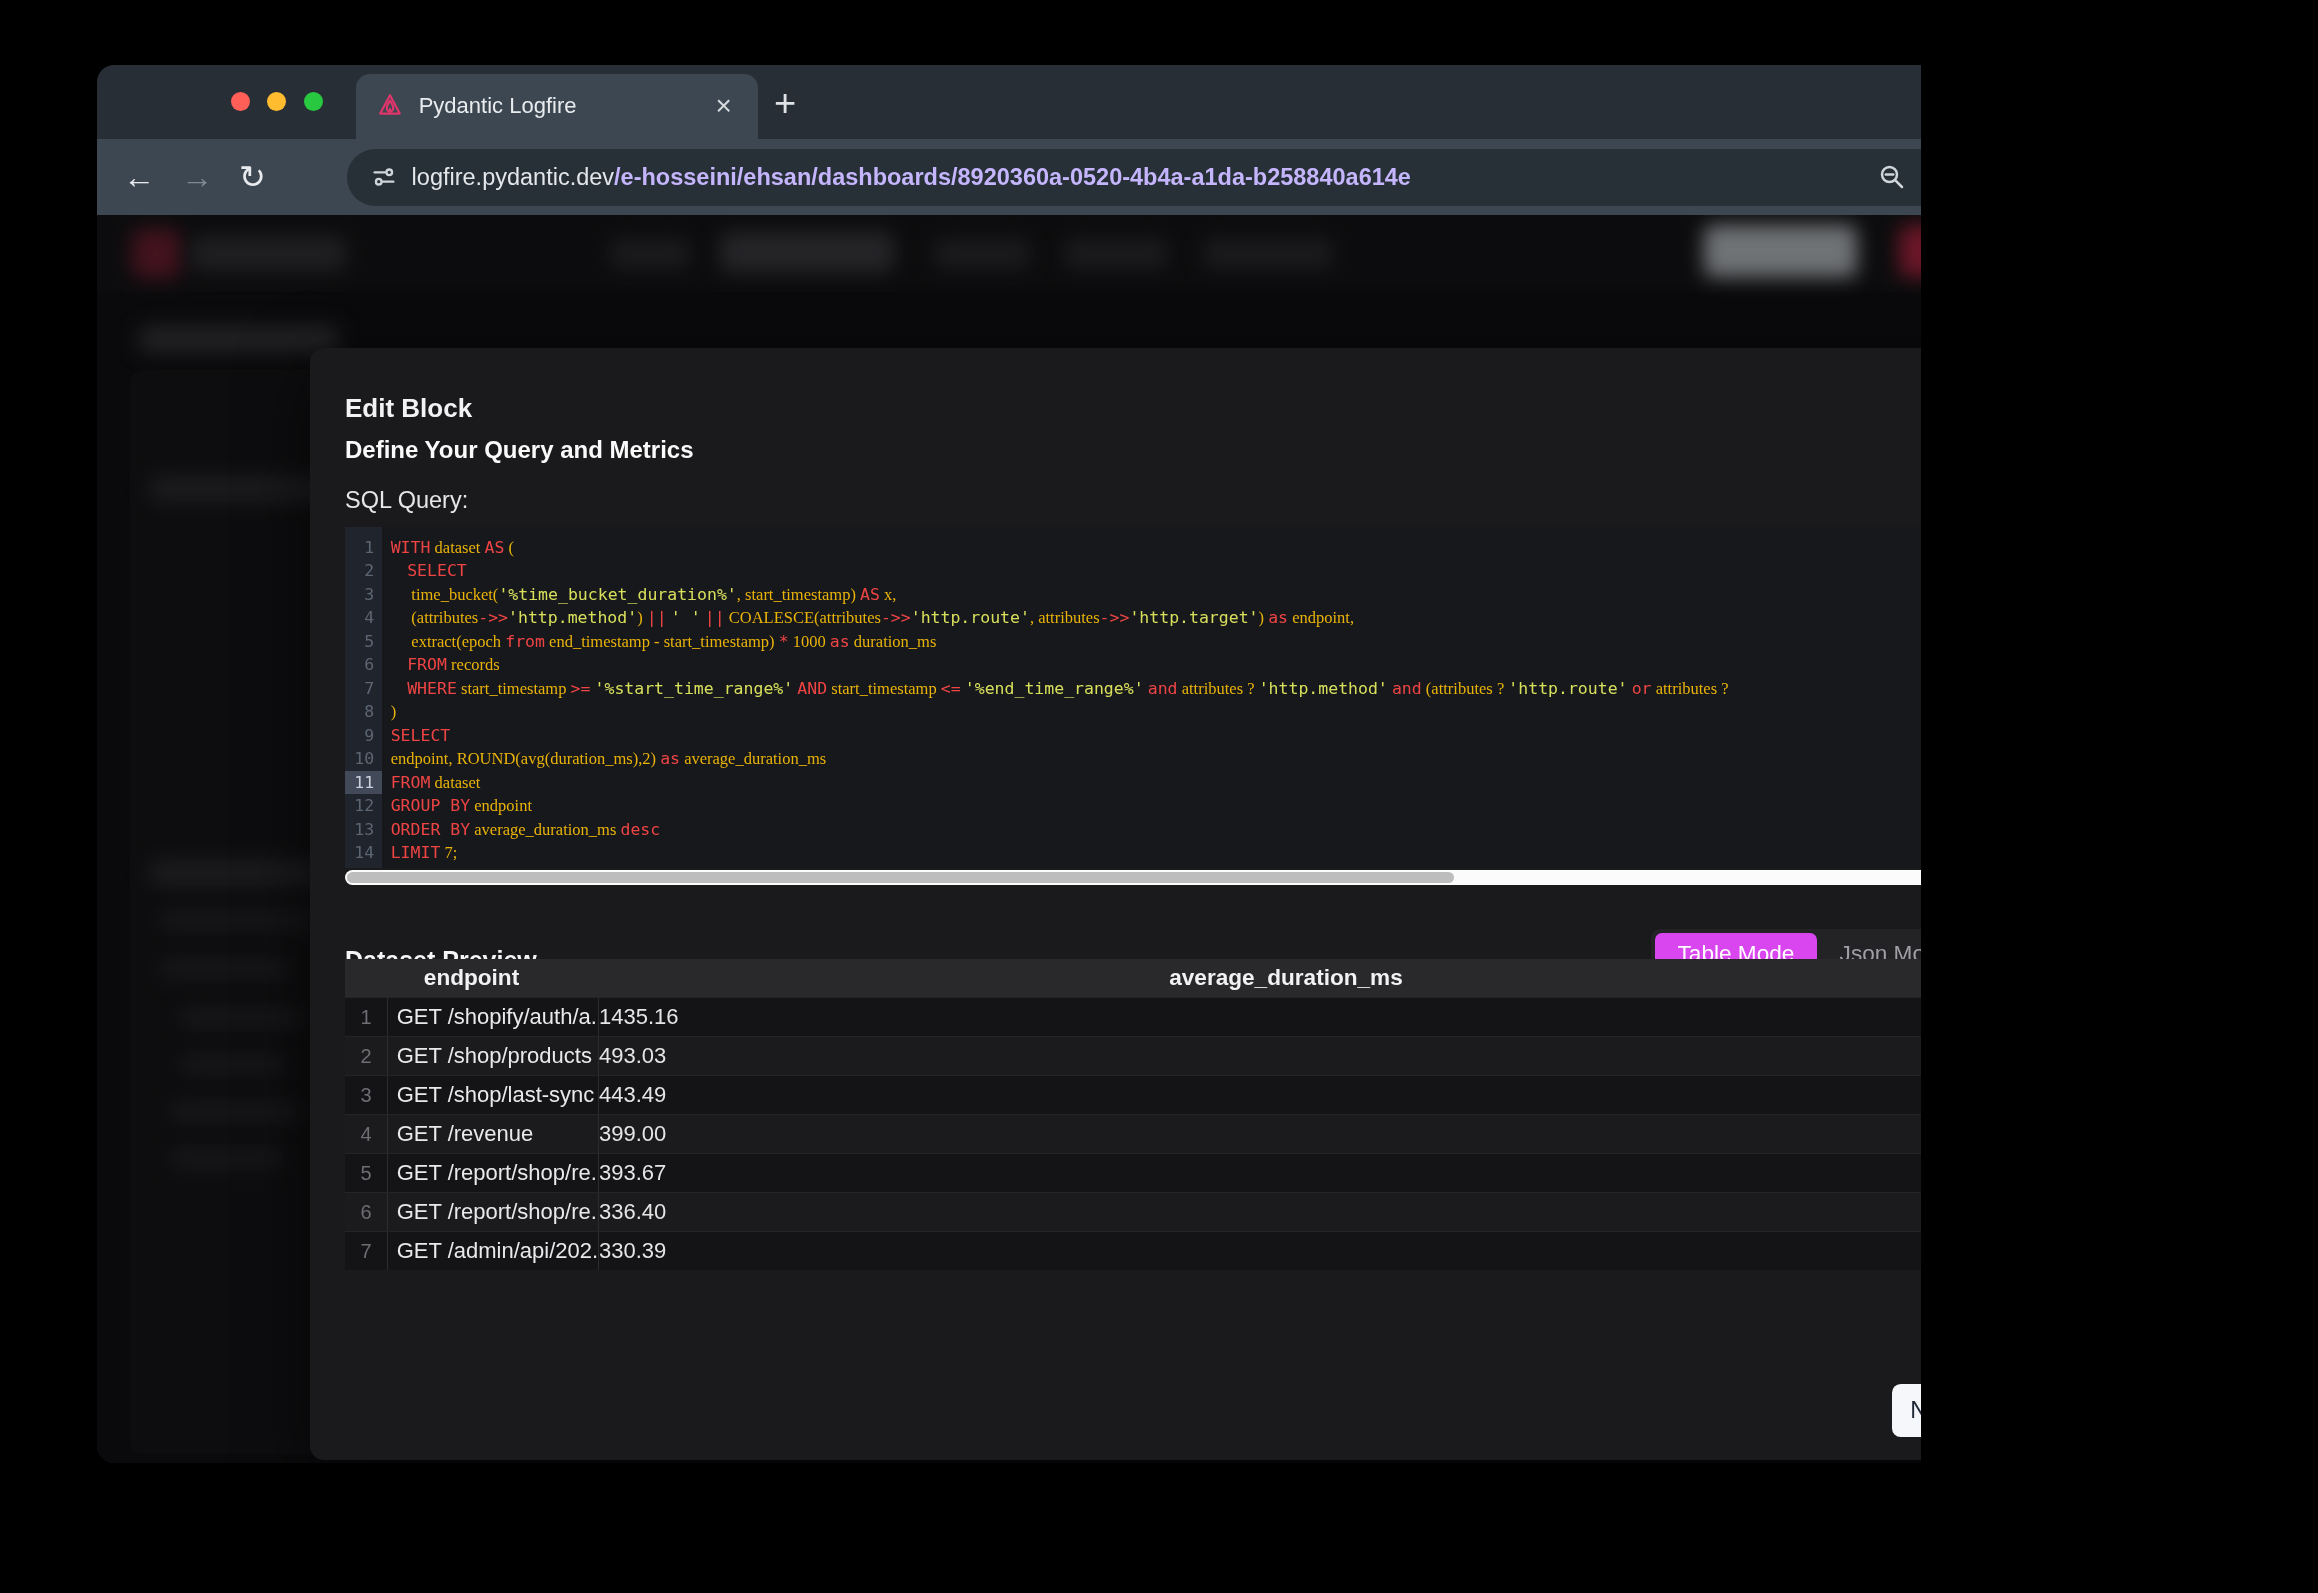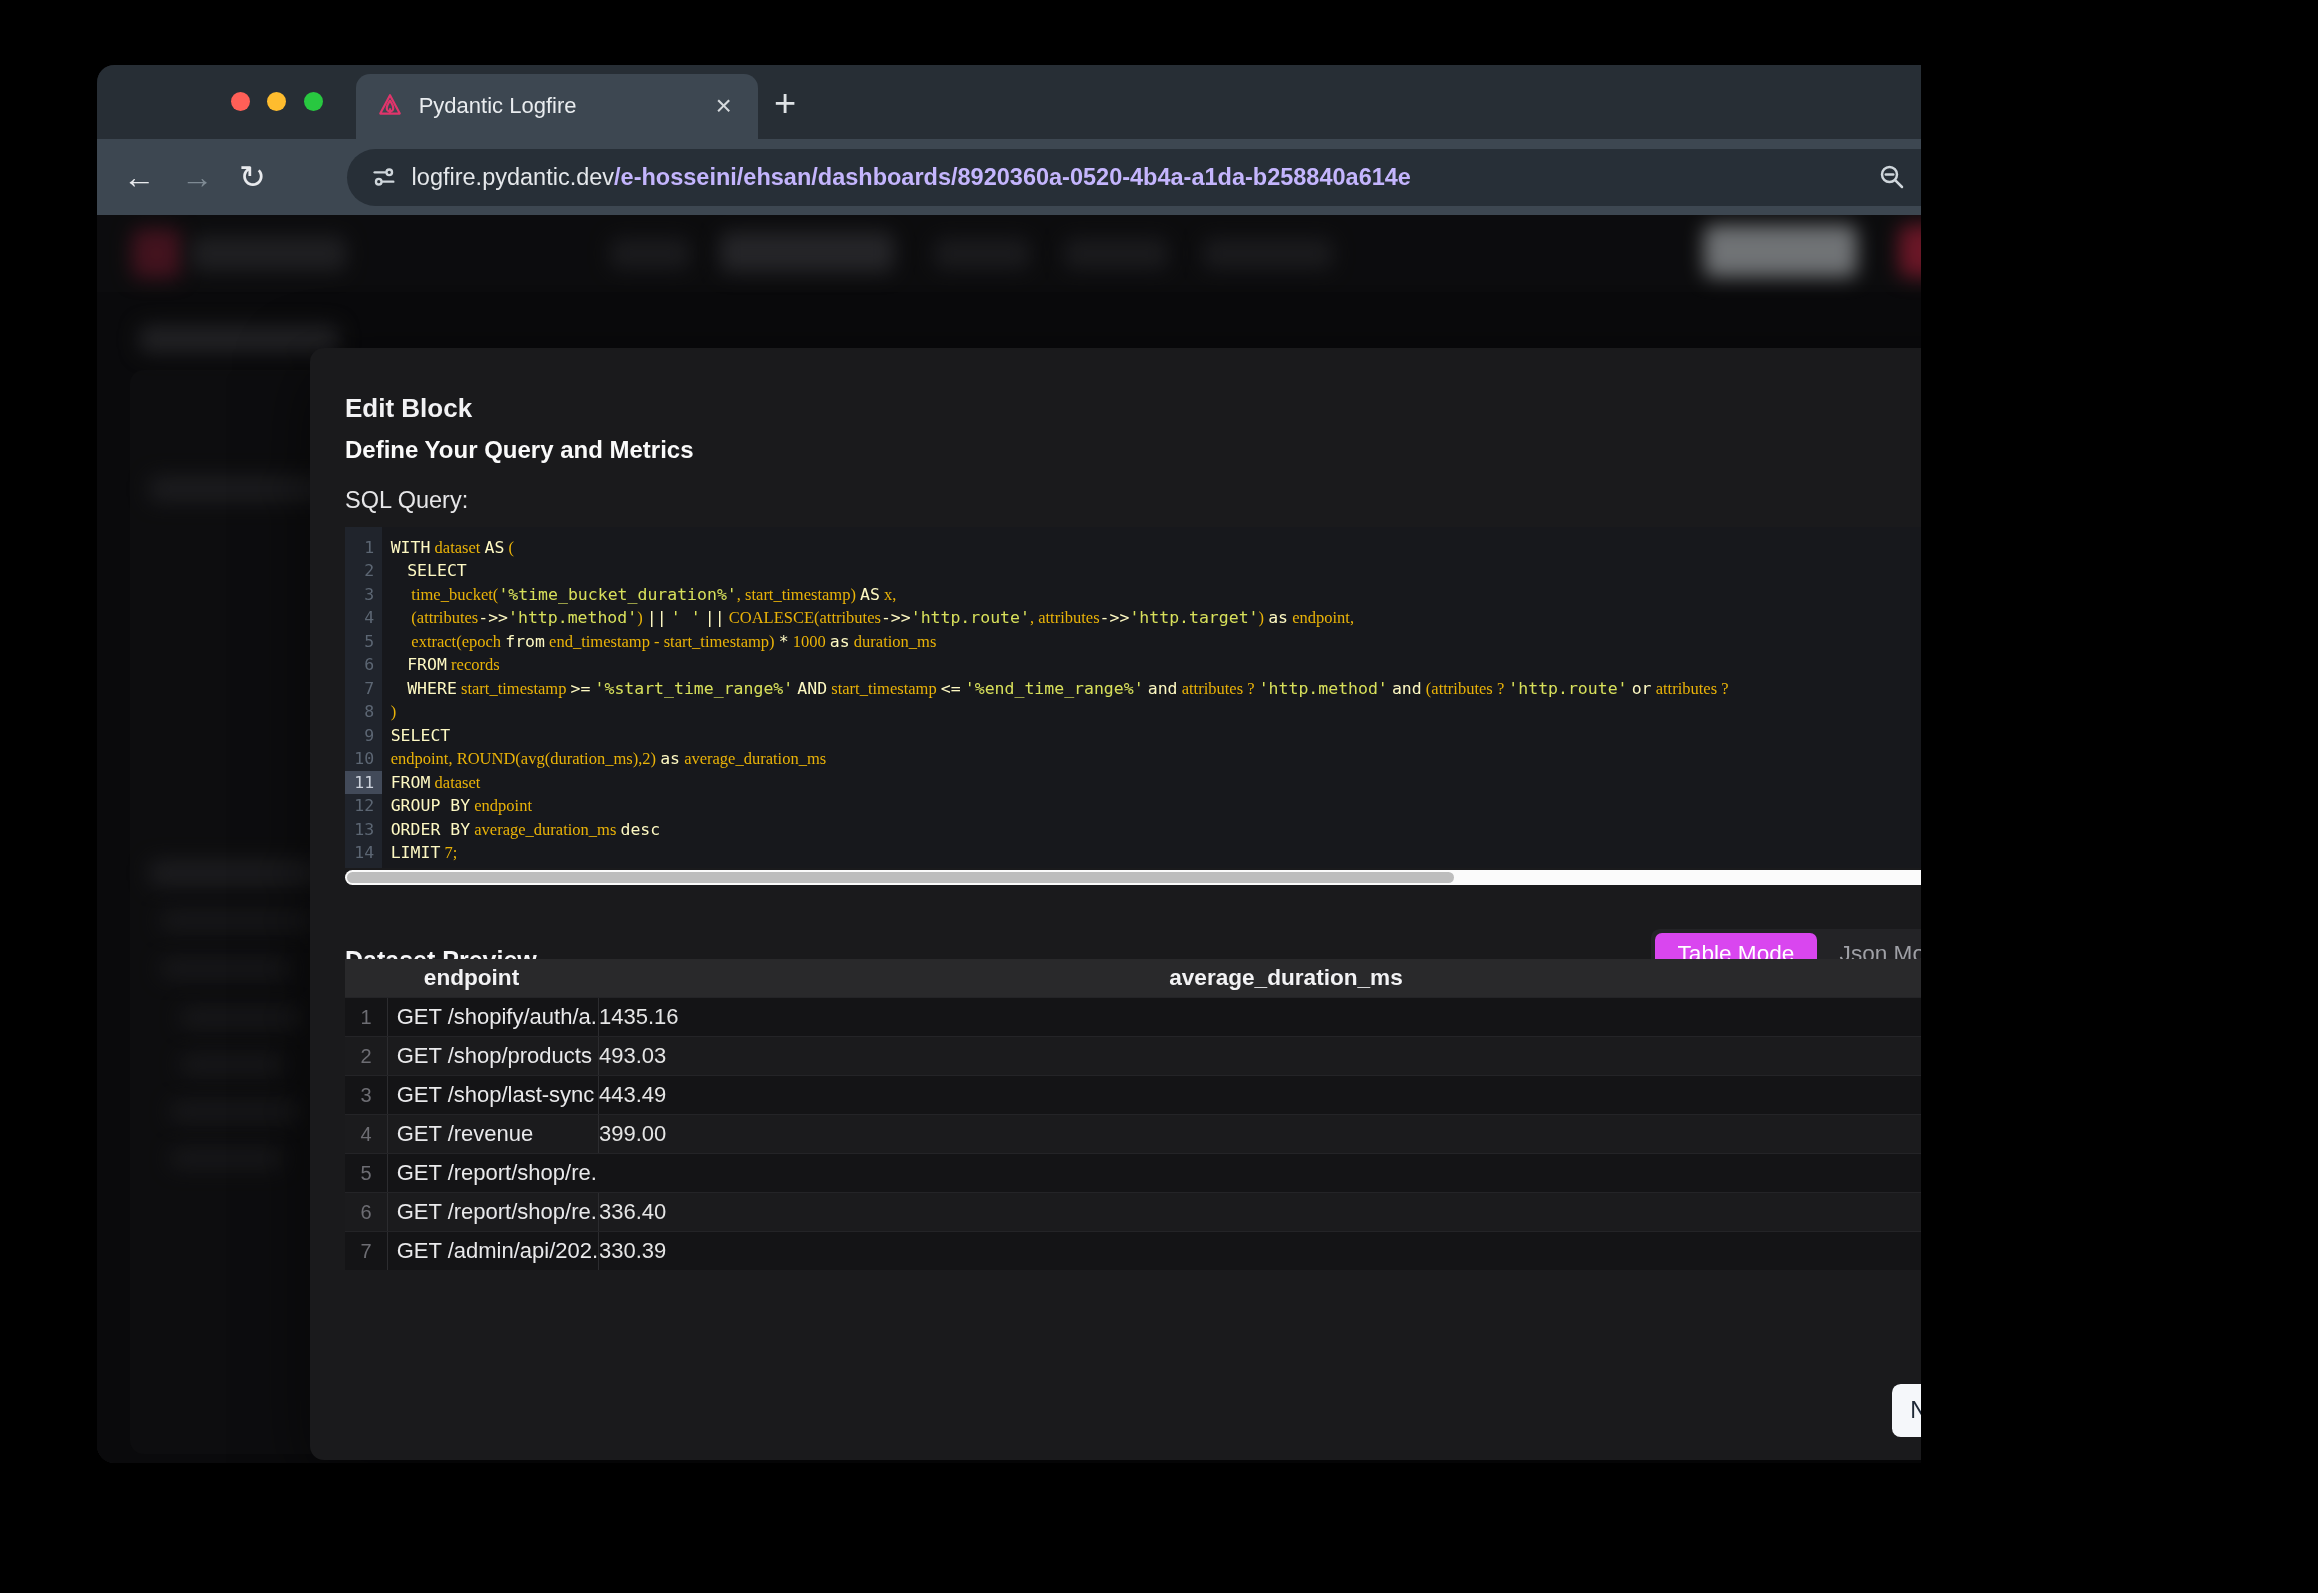--- a/index.html
+++ b/index.html
@@ -54,21 +54,21 @@
   .m-sql-label{position:absolute;left:35px;top:139px;font-size:23.5px;color:#e6e6e8;}
 
   
   .code{position:absolute;left:35px;top:179px;width:1629px;height:341px;background:#17181c;display:flex;
         font-family:"DejaVu Sans Mono",monospace;font-size:16.5px;line-height:23.5px;overflow:hidden;}
   .gutter{width:37px;background:#20242c;padding-top:8.7px;flex:none;}
   .ln{color:#5c6673;text-align:right;padding-right:7.8px;height:23.5px;}
   .ln.active{background:#424a59;color:#ccd2dc;}
   .code-lines{flex:1;padding:8.7px 0 0 8.7px;overflow:hidden;}
   .cl{height:23.5px;white-space:pre;}
-  .tok-p{color:#eab308;font-family:Liberation Serif, serif;} .tok-k{color:#fef9c3;} .tok-s{color:#d8e05b;}
+  .tok-p{color:#eab308;font-family:Liberation Serif, serif;} .tok-k{color:#ef4444;} .tok-s{color:#d8e05b;}
 
   .hscroll{position:absolute;left:35px;top:522px;width:1629px;height:15px;background:#fbfbfb;border-radius:7.8px;}
   .hscroll .thumb{position:absolute;left:1.7px;top:1.7px;height:11.3px;width:68%;background:#bdbdbd;border-radius:6px;}
 
   .m-preview-title{position:absolute;left:35px;top:598px;font-size:25px;font-weight:700;color:#f5f5f7;}
   .segmented{position:absolute;right:32px;top:581px;height:50px;background:#232326;border-radius:8.7px;
              display:flex;align-items:center;padding:4.3px;}
   .seg{font-size:22.6px;padding:0 22.6px;height:42px;display:flex;align-items:center;border-radius:7px;color:#9fa0a6;}
   .seg.active{background:#d946ef;color:#ffffff;}
 
@@ -262,20 +262,21 @@
                 <span class="td-value">443.49</span>
               </div>
               <div class="trow">
                 <span class="td-num">4</span>
                 <span class="td-endpoint">GET /revenue</span>
                 <span class="td-value">399.00</span>
               </div>
               <div class="trow">
                 <span class="td-num">5</span>
                 <span class="td-endpoint">GET /report/shop/re...</span>
+                <span class="td-value">393.67</span>
               </div>
               <div class="trow">
                 <span class="td-num">6</span>
                 <span class="td-endpoint">GET /report/shop/re...</span>
                 <span class="td-value">336.40</span>
               </div>
               <div class="trow">
                 <span class="td-num">7</span>
                 <span class="td-endpoint">GET /admin/api/202...</span>
                 <span class="td-value">330.39</span>

